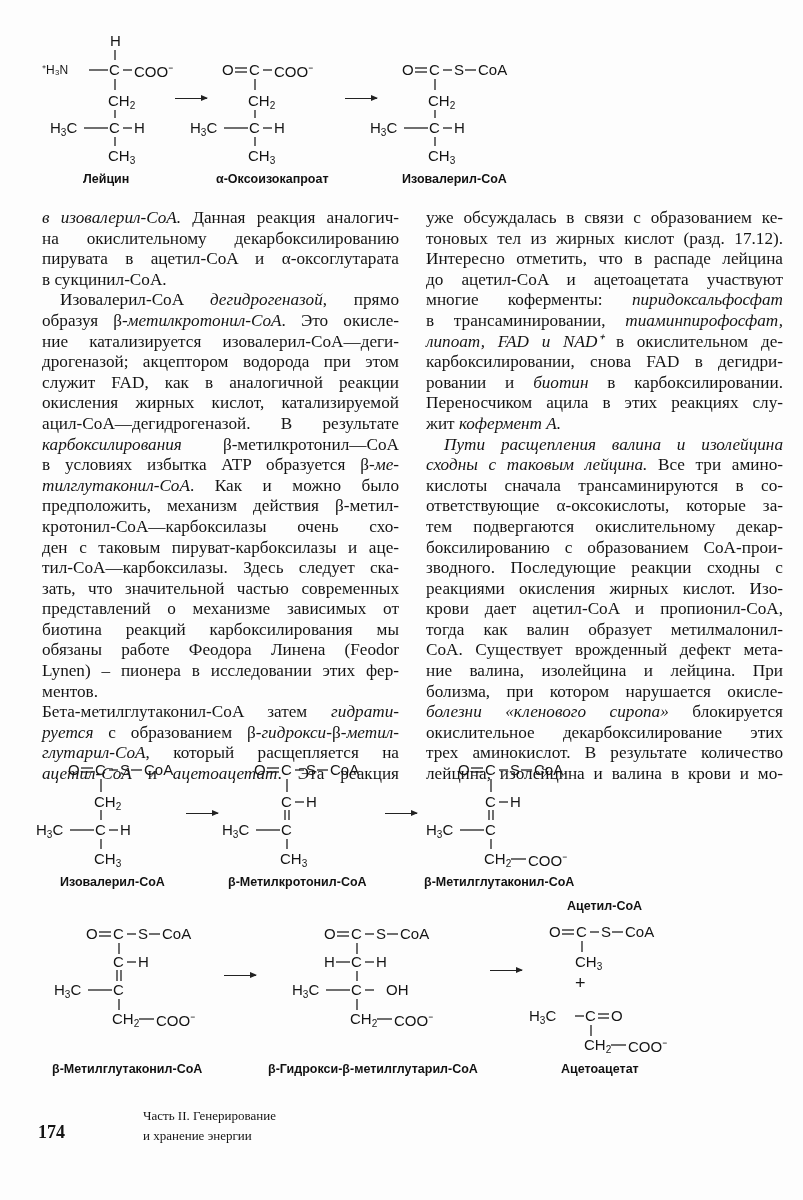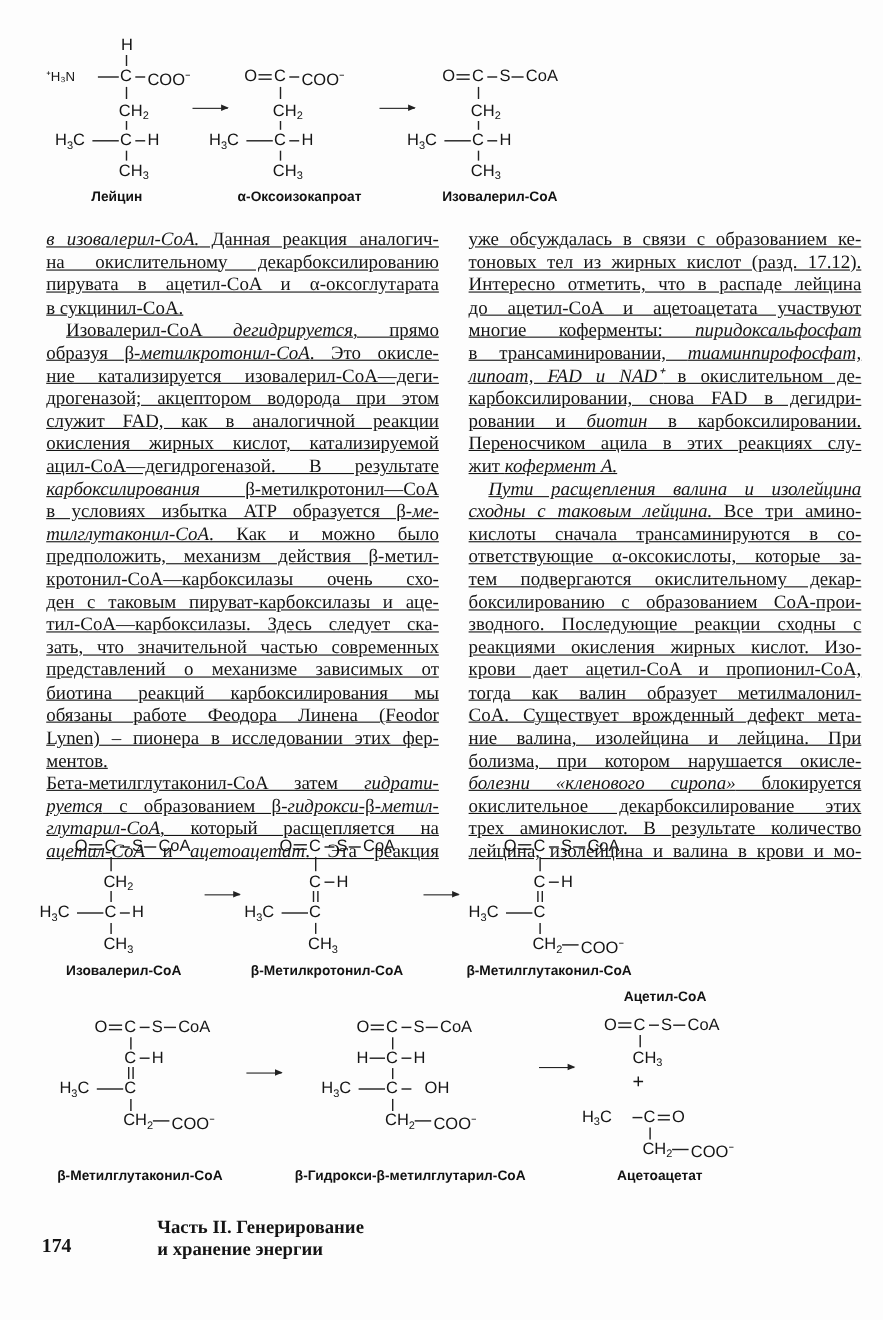--- a/index.html
+++ b/index.html
@@ -1,29 +1,29 @@
 <!DOCTYPE html>
 <html><head>
 <meta charset="utf-8">
 <style>
   html, body { margin:0; padding:0; background:#fdfdfd; }
   body { width:803px; height:1200px; position:relative; overflow:hidden; color:#141414; }
   .col { position:absolute; font-family: "Liberation Serif", serif; font-size:17.2px; line-height:20.6px; text-align:justify; }
-  .col .line { display:block; text-align-last:justify; white-space:nowrap;text-decoration:underline; }
+  .col .line { display:block; text-align-last:justify; white-space:nowrap; }
   .col .line.last { text-align-last:left; }
   .it { font-style:italic; }
   .mol { position:absolute; font-family:"Liberation Sans", sans-serif; font-size:15px; color:#151515; }
   .mol svg { position:absolute; left:0; top:0; overflow:visible; }
   .lbl { position:absolute; font-family:"Liberation Sans", sans-serif; font-weight:bold; font-size:12.5px; color:#111; white-space:nowrap; }
   .arrow { position:absolute; height:1px; background:#222; }
   .arrow::after { content:""; position:absolute; right:-1px; top:-3px; border-left:7px solid #222; border-top:3.5px solid transparent; border-bottom:3.5px solid transparent; }
   .t { position:absolute; white-space:nowrap; }
   sub { font-size:10px; vertical-align:-3px; }
   .footer-num { position:absolute; left:38px; top:1122px; font-family:"Liberation Serif", serif; font-weight:bold; font-size:18px; }
-  .footer-part { position:absolute; left:143px; top:1106px; font-family:"Liberation Serif", serif; font-weight:bold; font-size:17px; line-height:20px; }
+  .footer-part { position:absolute; left:143px; top:1106px; font-family:"Liberation Serif", serif; font-weight:normal; font-size:13px; line-height:20px; }
 </style>
 </head>
 <body>
 
 <div>
 
   <div class="mol" style="left:42px;top:32px;width:150px;height:130px;">
     <svg width="150" height="130">
       <line x1="73" y1="18" x2="73" y2="28" stroke="#222" stroke-width="1.3"></line>
       <line x1="47" y1="38" x2="66" y2="38" stroke="#222" stroke-width="1.3"></line>
@@ -95,21 +95,21 @@
     <span class="t" style="left:28px;top:115px;"><span>CH</span><sub>3</sub></span>
   </div>
   <div class="lbl" style="left:402px;top:172px;">Изовалерил-CoA</div>
 </div>
 
 <div class="col" style="left:42px;top:208px;width:357px;">
   <span class="line"><span class="it">в изовалерил-CoA.</span><span> Данная реакция аналогич-</span></span>
   <span class="line">на окислительному декарбоксилированию</span>
   <span class="line">пирувата в ацетил-CoA и α-оксоглутарата</span>
   <span class="line last">в сукцинил-CoA.</span>
-  <span class="line" style="padding-left:18px;"><span>Изовалерил-CoA </span><span class="it">дегидрируется</span><span>, прямо</span></span>
+  <span class="line" style="padding-left:18px;"><span>Изовалерил-CoA </span><span class="it">дегидрогеназой</span><span>, прямо</span></span>
   <span class="line"><span>образуя β-</span><span class="it">метилкротонил-CoA</span><span>. Это окисле-</span></span>
   <span class="line">ние катализируется изовалерил-CoA—деги-</span>
   <span class="line">дрогеназой; акцептором водорода при этом</span>
   <span class="line">служит FAD, как в аналогичной реакции</span>
   <span class="line">окисления жирных кислот, катализируемой</span>
   <span class="line">ацил-CoA—дегидрогеназой. В результате</span>
   <span class="line"><span class="it">карбоксилирования</span><span> β-метилкротонил—CoA</span></span>
   <span class="line"><span>в условиях избытка ATP образуется β-</span><span class="it">ме-</span></span>
   <span class="line"><span class="it">тилглутаконил-CoA</span><span>. Как и можно было</span></span>
   <span class="line">предположить, механизм действия β-метил-</span>

